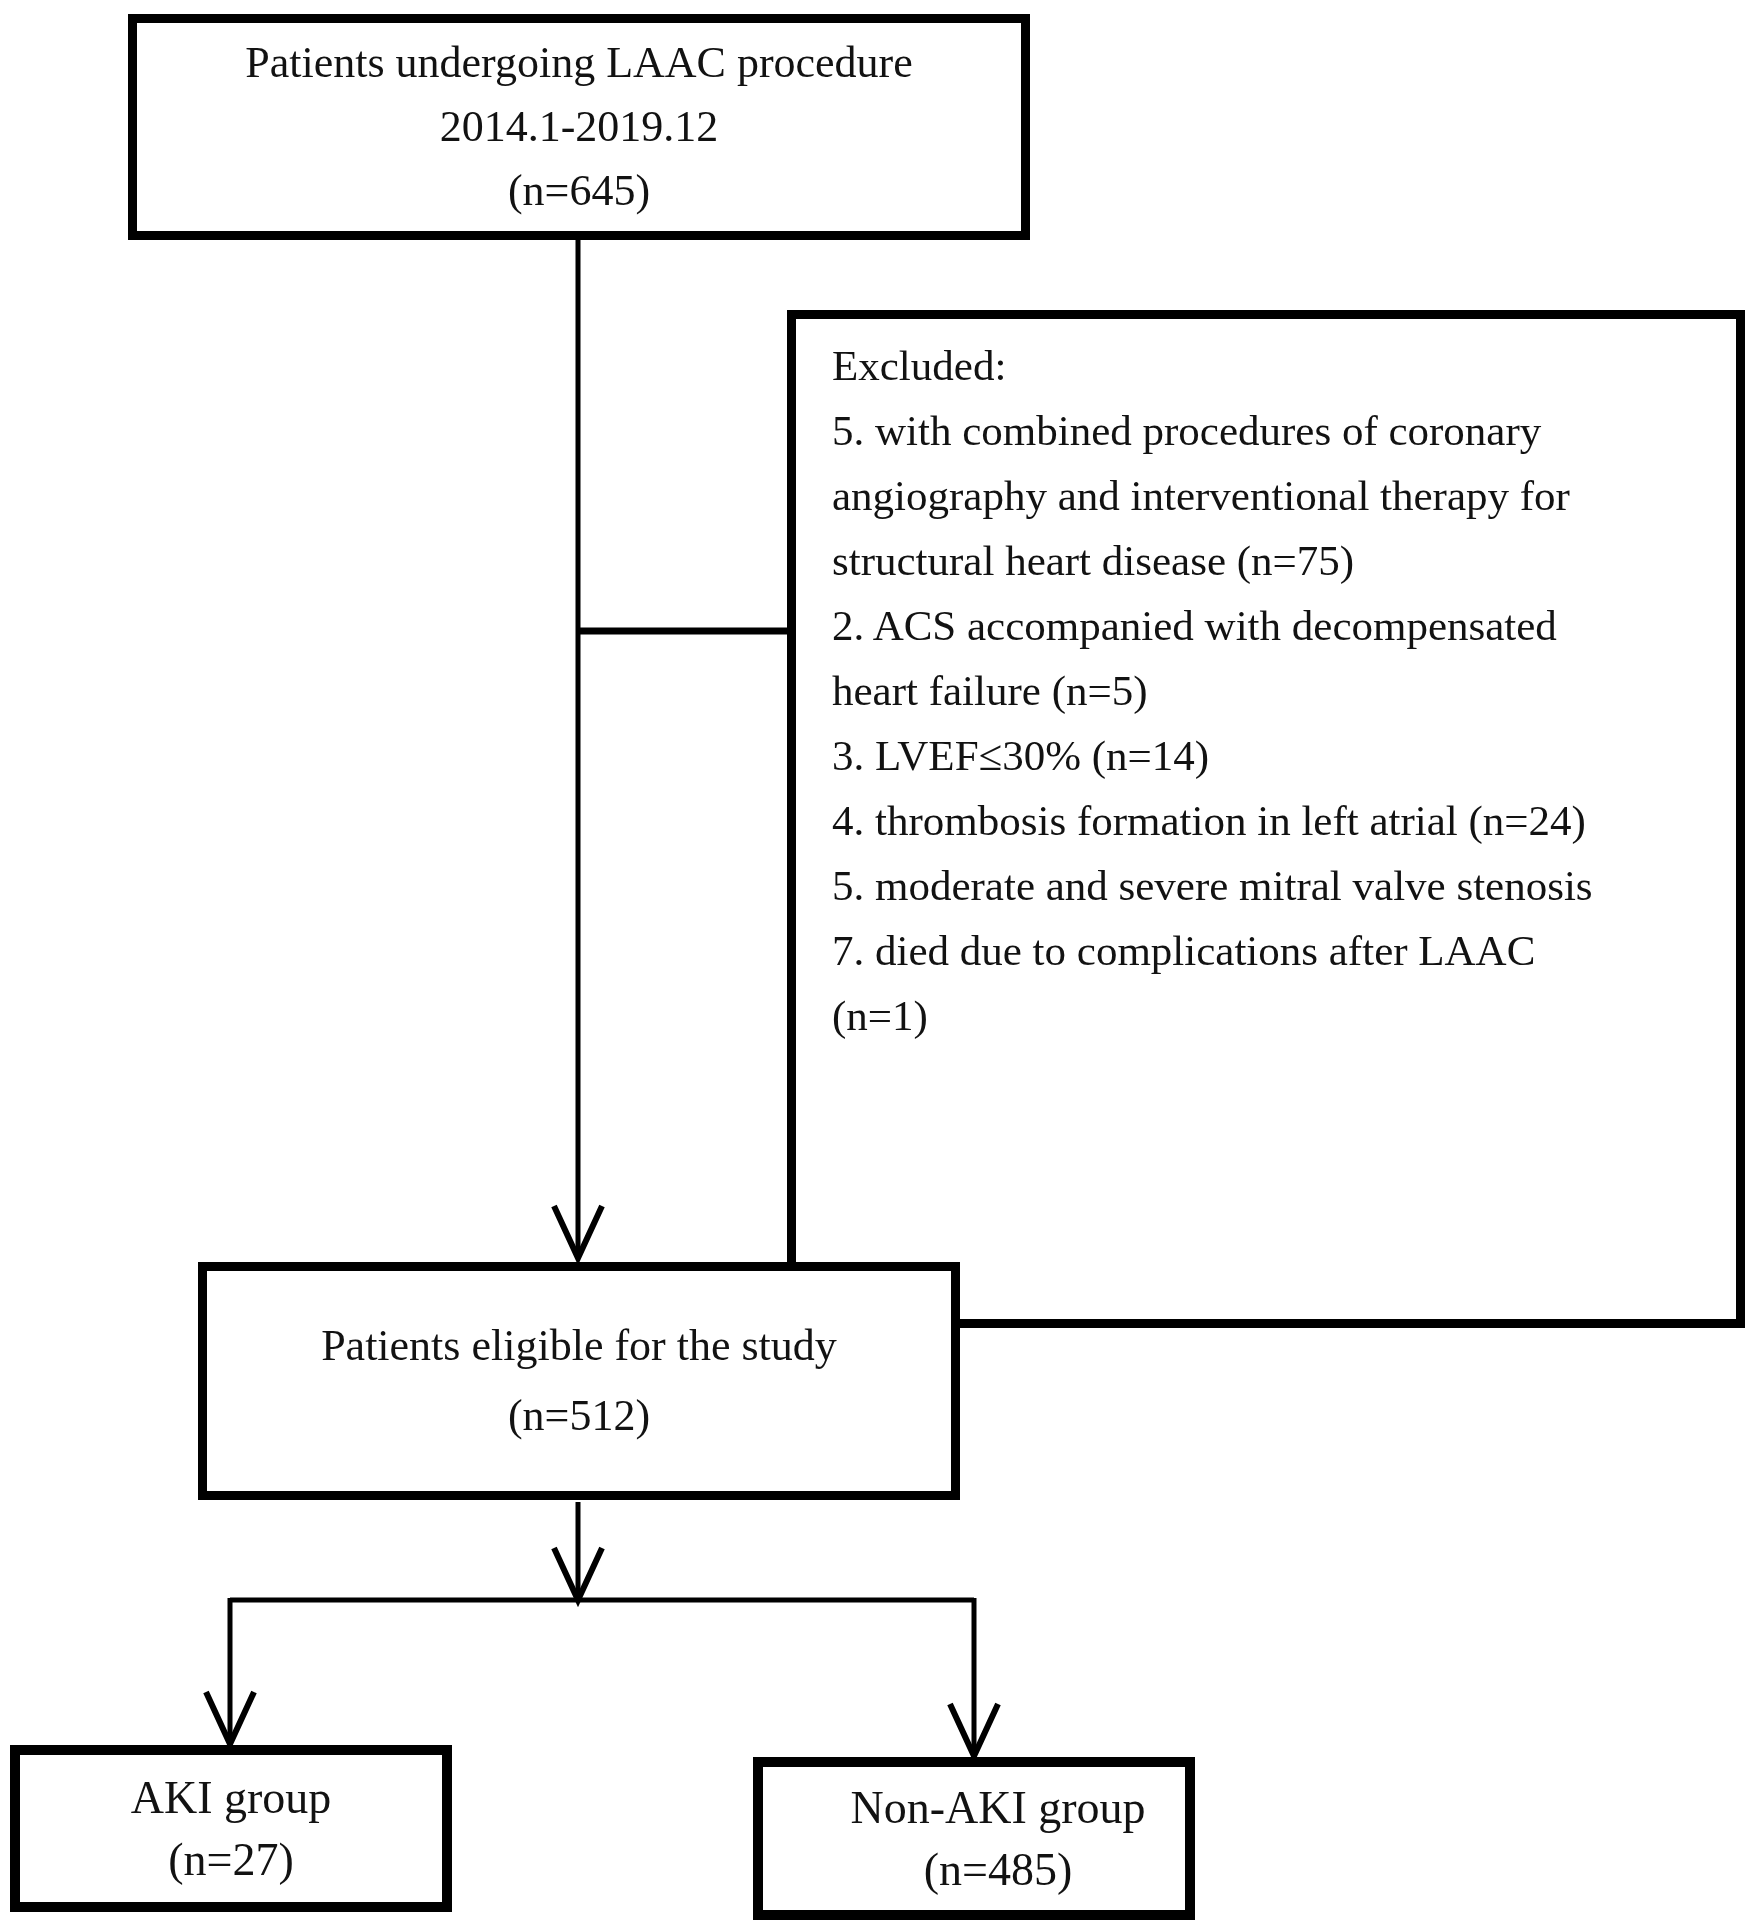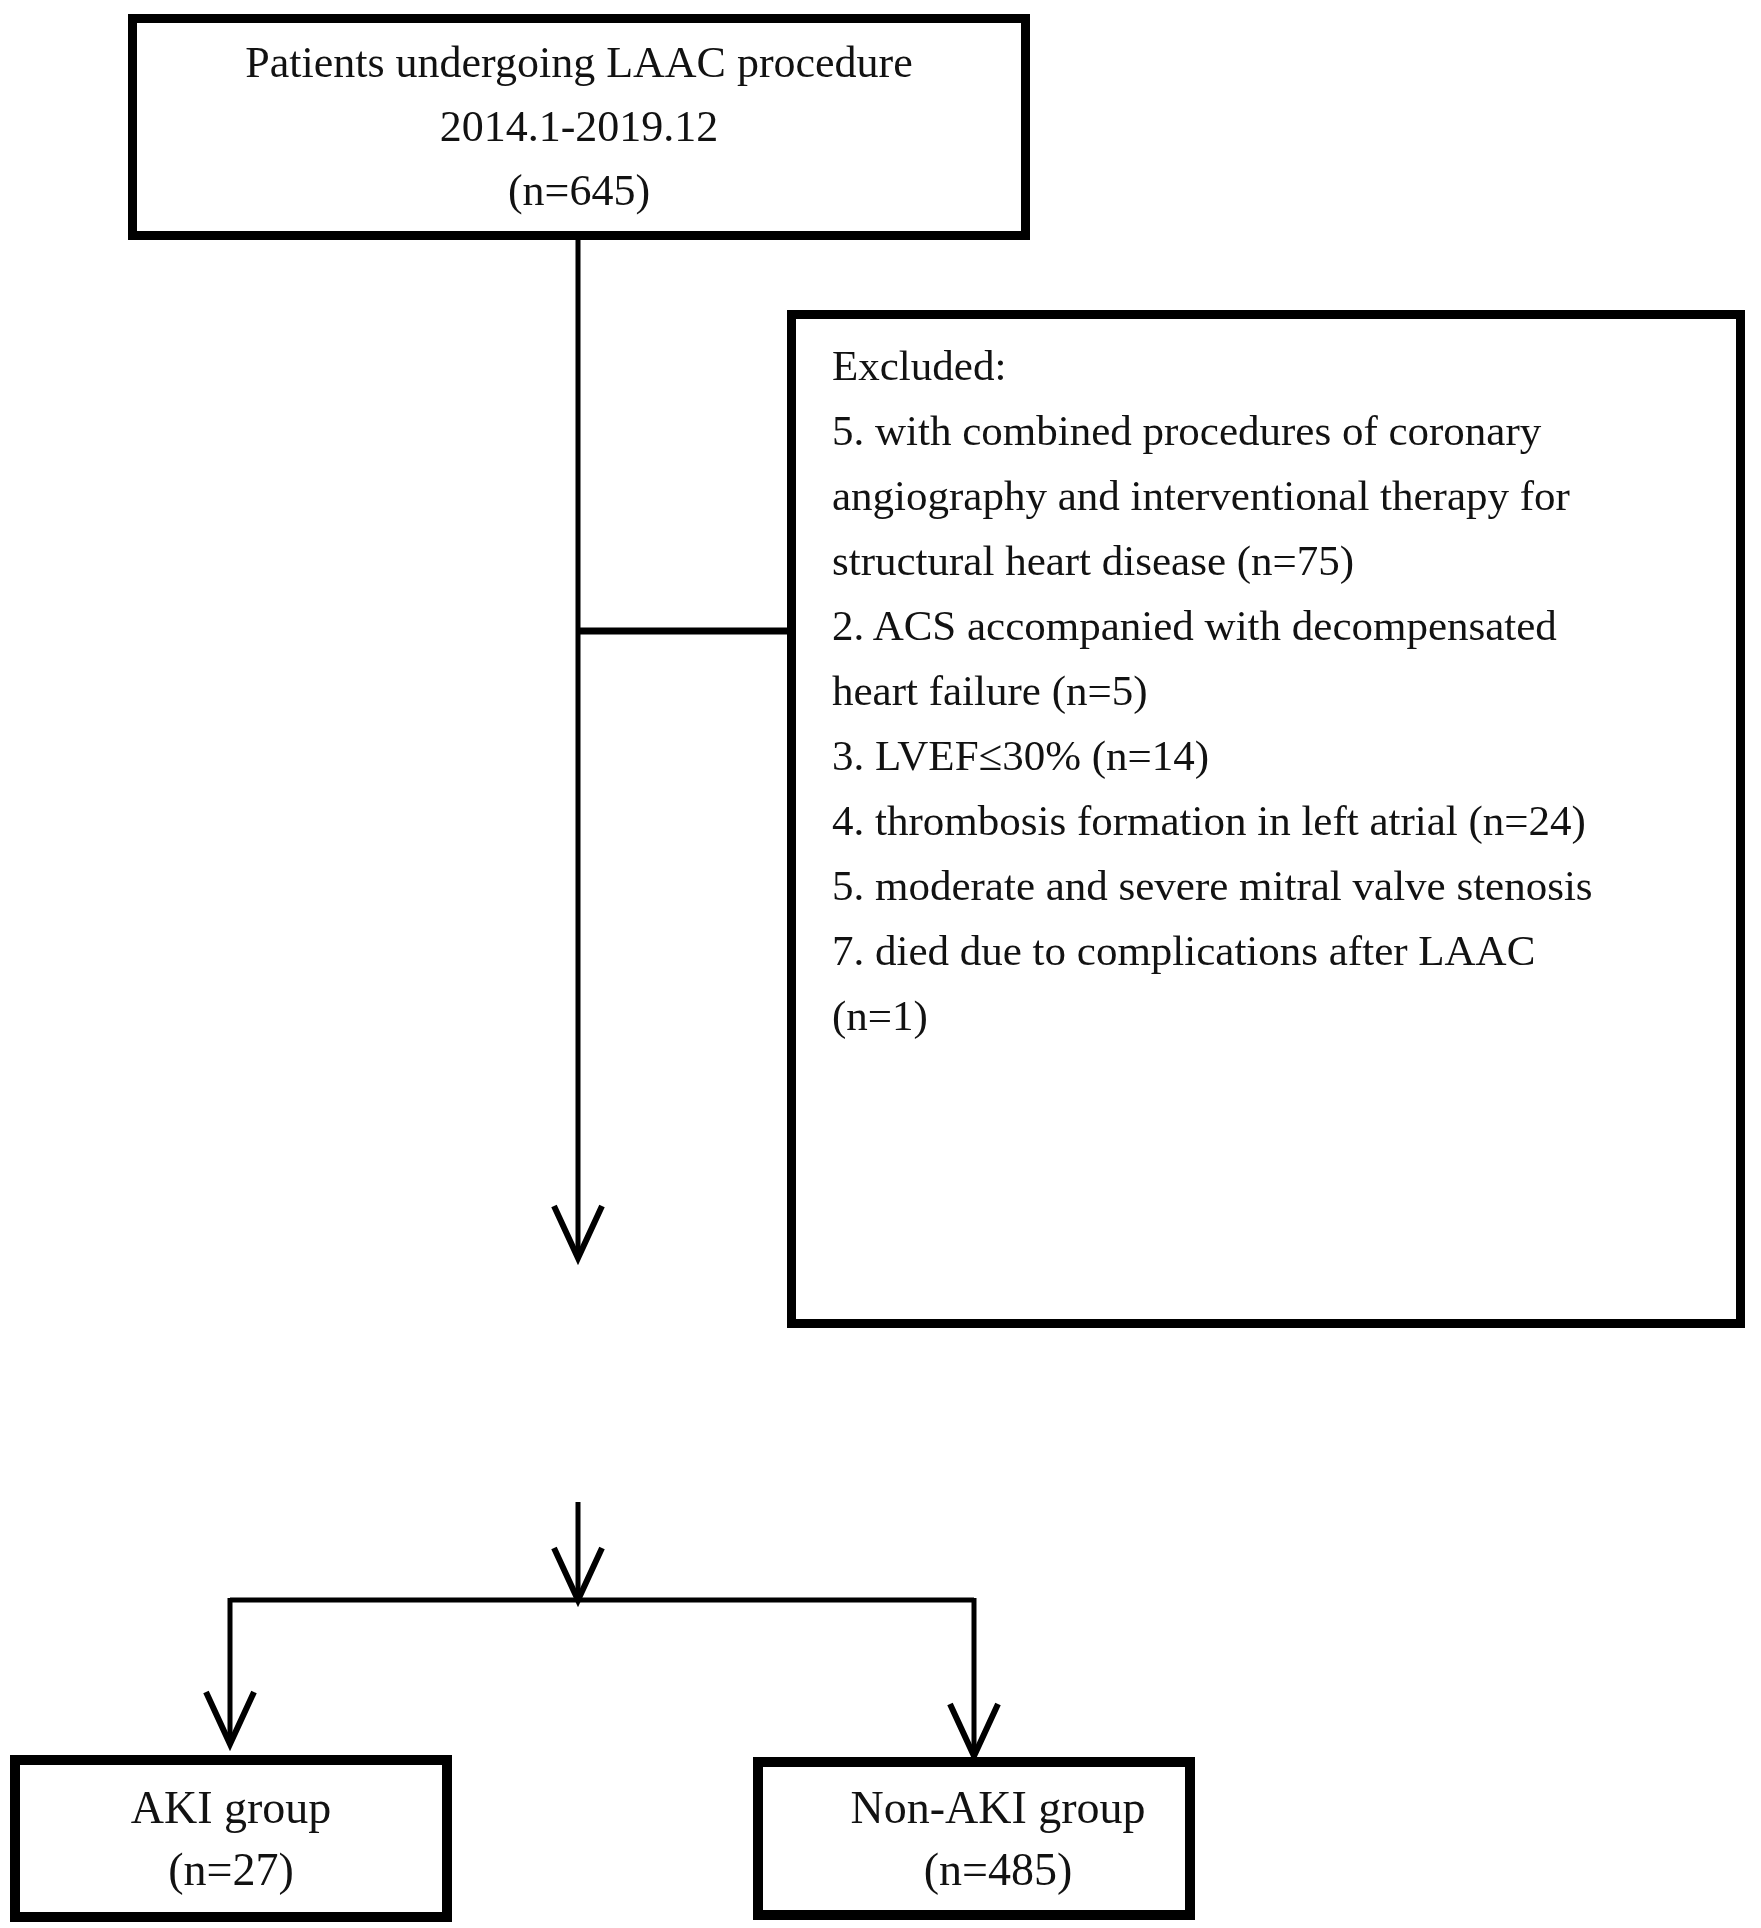--- a/index.html
+++ b/index.html
@@ -34,21 +34,21 @@
     font-size:43px; line-height:65px;
     padding:14px 18px 0 36px;
   }
   .box-eligible {
     left:198px; top:1262px; width:762px; height:238px;
     font-size:44px; line-height:70px;
   }
   .box-aki {
     left:10px; top:1745px; width:442px; height:167px;
     border-width:10px;
-    font-size:46px; line-height:62px;margin-top:10px;
+    font-size:46px; line-height:62px;
   }
   .box-nonaki {
     left:753px; top:1757px; width:442px; height:163px;
     border-width:10px;
     font-size:46px; line-height:62px;padding-left:48px;
   }
   .excl-line { white-space:nowrap; }
 </style>
 </head>
 <body>
@@ -87,20 +87,24 @@
     <div class="excl-line">structural heart disease (n=75)</div>
     <div class="excl-line">2. ACS accompanied with decompensated</div>
     <div class="excl-line">heart failure (n=5)</div>
     <div class="excl-line">3. LVEF≤30% (n=14)</div>
     <div class="excl-line">4. thrombosis formation in left atrial (n=24)</div>
     <div class="excl-line">5. moderate and severe mitral valve stenosis</div>
     <div class="excl-line">7. died due to complications after LAAC</div>
     <div class="excl-line">(n=1)</div>
   </div>
 
+  <div class="box box-eligible center">
+    <div>Patients eligible for the study</div>
+    <div>(n=512)</div>
+  </div>
 
   <div class="box box-aki center">
     <div>AKI group</div>
     <div>(n=27)</div>
   </div>
 
   <div class="box box-nonaki center">
     <div>Non-AKI group</div>
     <div>(n=485)</div>
   </div>

